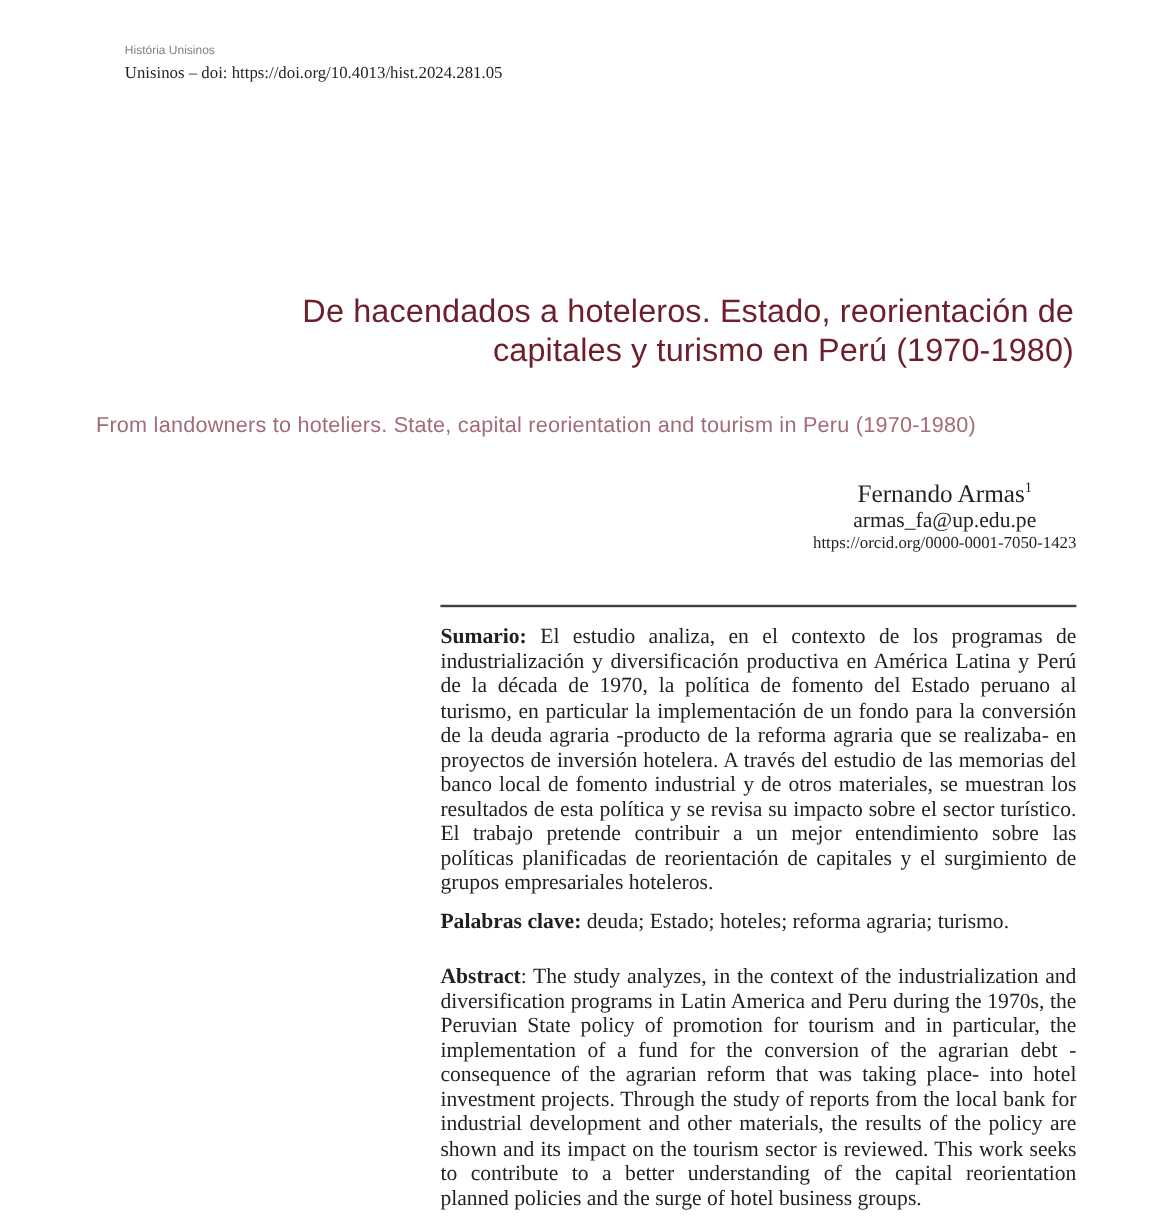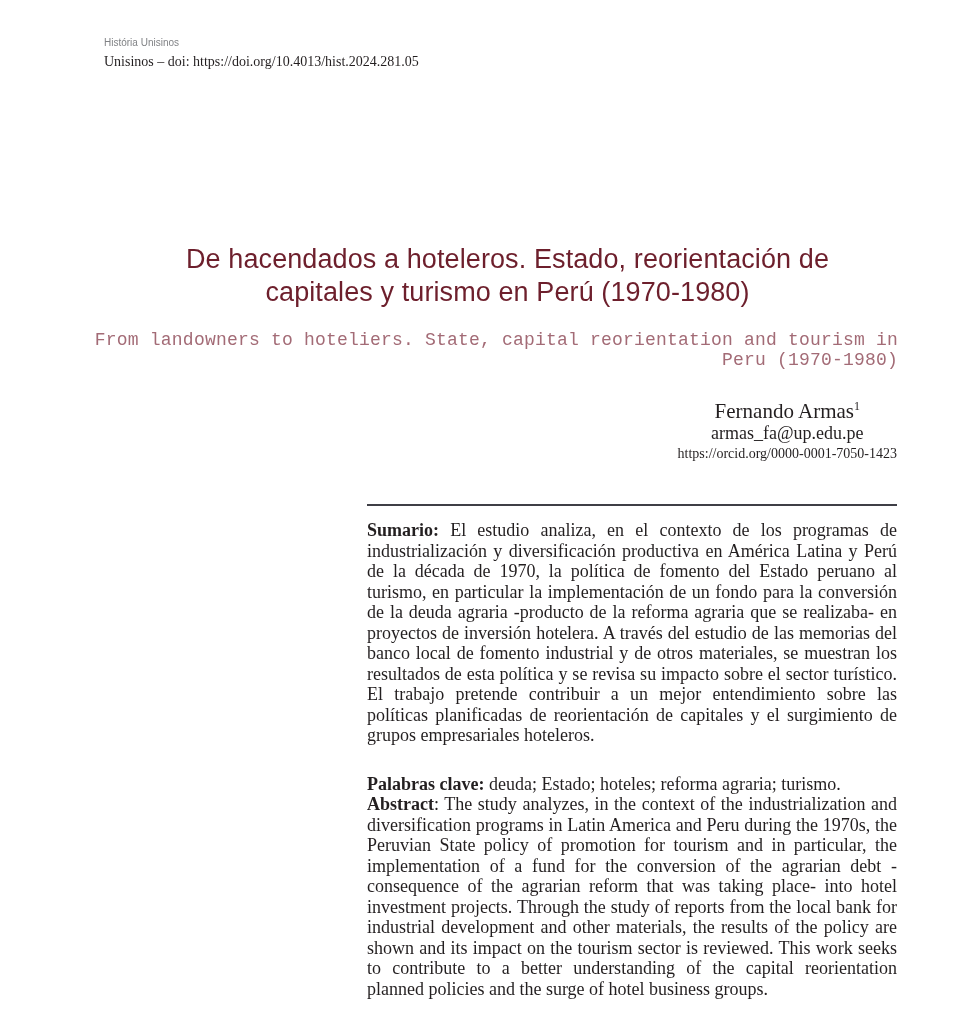--- a/index.html
+++ b/index.html
@@ -28,37 +28,36 @@
   .journal-name{
     font-family:"Liberation Sans", sans-serif;
     font-size:10px;
     color:var(--c-header-gray);
   }
   .title-block{
     position:absolute;
     left:120px;
     right:73px;
     top:243px;
-    text-align:center;
+    text-align:right;
   }
   .article-title{
     font-family:"Liberation Sans", sans-serif;
     font-weight:500;
     font-size:27px;
     line-height:33px;
     color:var(--c-title);
     letter-spacing:0.1px;
   }
   .article-subtitle{
     position:absolute;
     left:80px;
     right:70px;
-    top:330px;
-    text-align:right;
-    font-family:Liberation Mono, monospace;
+    top:344px;
+    font-family:Liberation Sans, sans-serif;
     font-size:18px;
     letter-spacing:0.2px;
     color:var(--c-subtitle);
   }
   .author-block{
     position:absolute;
     right:71px;
     top:394px;
     text-align:center;
   }
@@ -87,22 +86,22 @@
     background:var(--c-rule);
     width:100%;
   }
   .para{
     font-size:18px;
     line-height:20.5px;
     text-align:justify;
   }
   .para strong{font-weight:700;}
   .para-sumario{margin-top:14px;}
-  .para-palabras{margin-top:28px;}
-  .para-abstract{}
+  .para-palabras{margin-top:11px;}
+  .para-abstract{margin-top:26px;}
   .para-keywords{margin-top:24px;}
 </style>
 </head>
 <body>
 
 <header class="journal-header">
   <div class="journal-name">História Unisinos</div>
   <div class="journal-doi">Unisinos – doi: https://doi.org/10.4013/hist.2024.281.05</div>
 </header>
 

